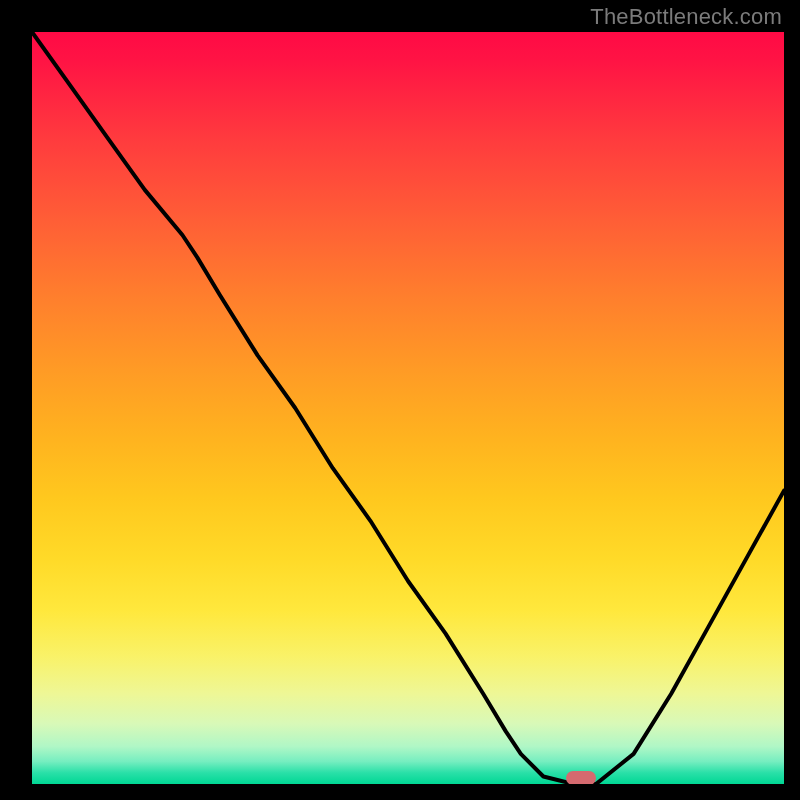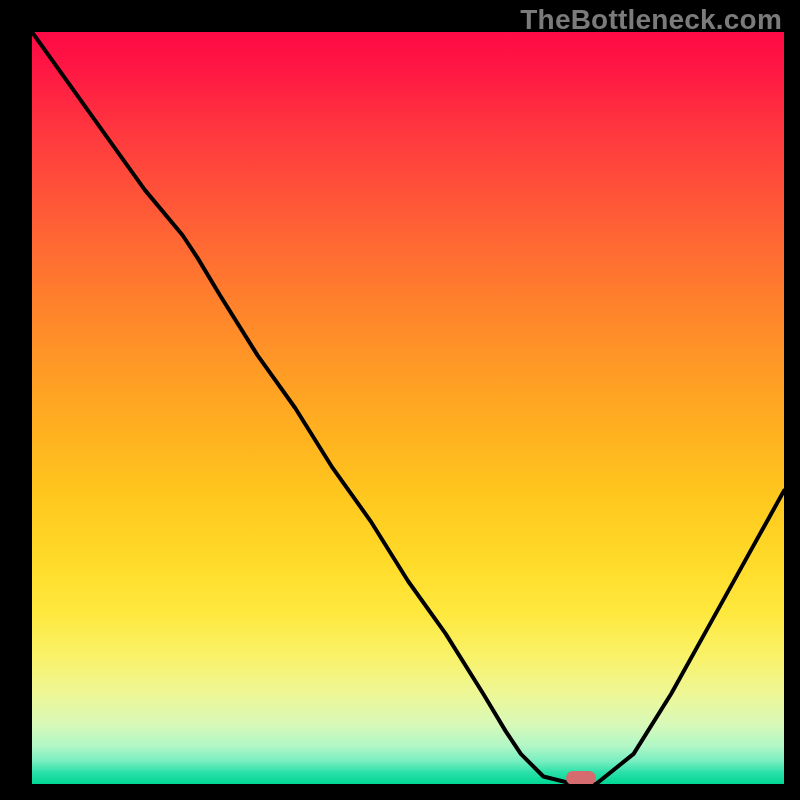--- a/index.html
+++ b/index.html
@@ -17,22 +17,22 @@
     top: 0;
     width: 800px;
     height: 800px;
     background: #000;
   }
   .watermark {
     position: absolute;
     top: 4px;
     right: 18px;
     color: #7b7b7b;
-    font-size: 28px;
-    font-weight: 700;
+    font-size: 22px;
+    font-weight: 400;
     letter-spacing: 0.2px;
   }
   .plot-area {
     position: absolute;
     
     left: 32px;
     top: 32px;
     width: 752px;
     height: 752px;
     overflow: hidden;

